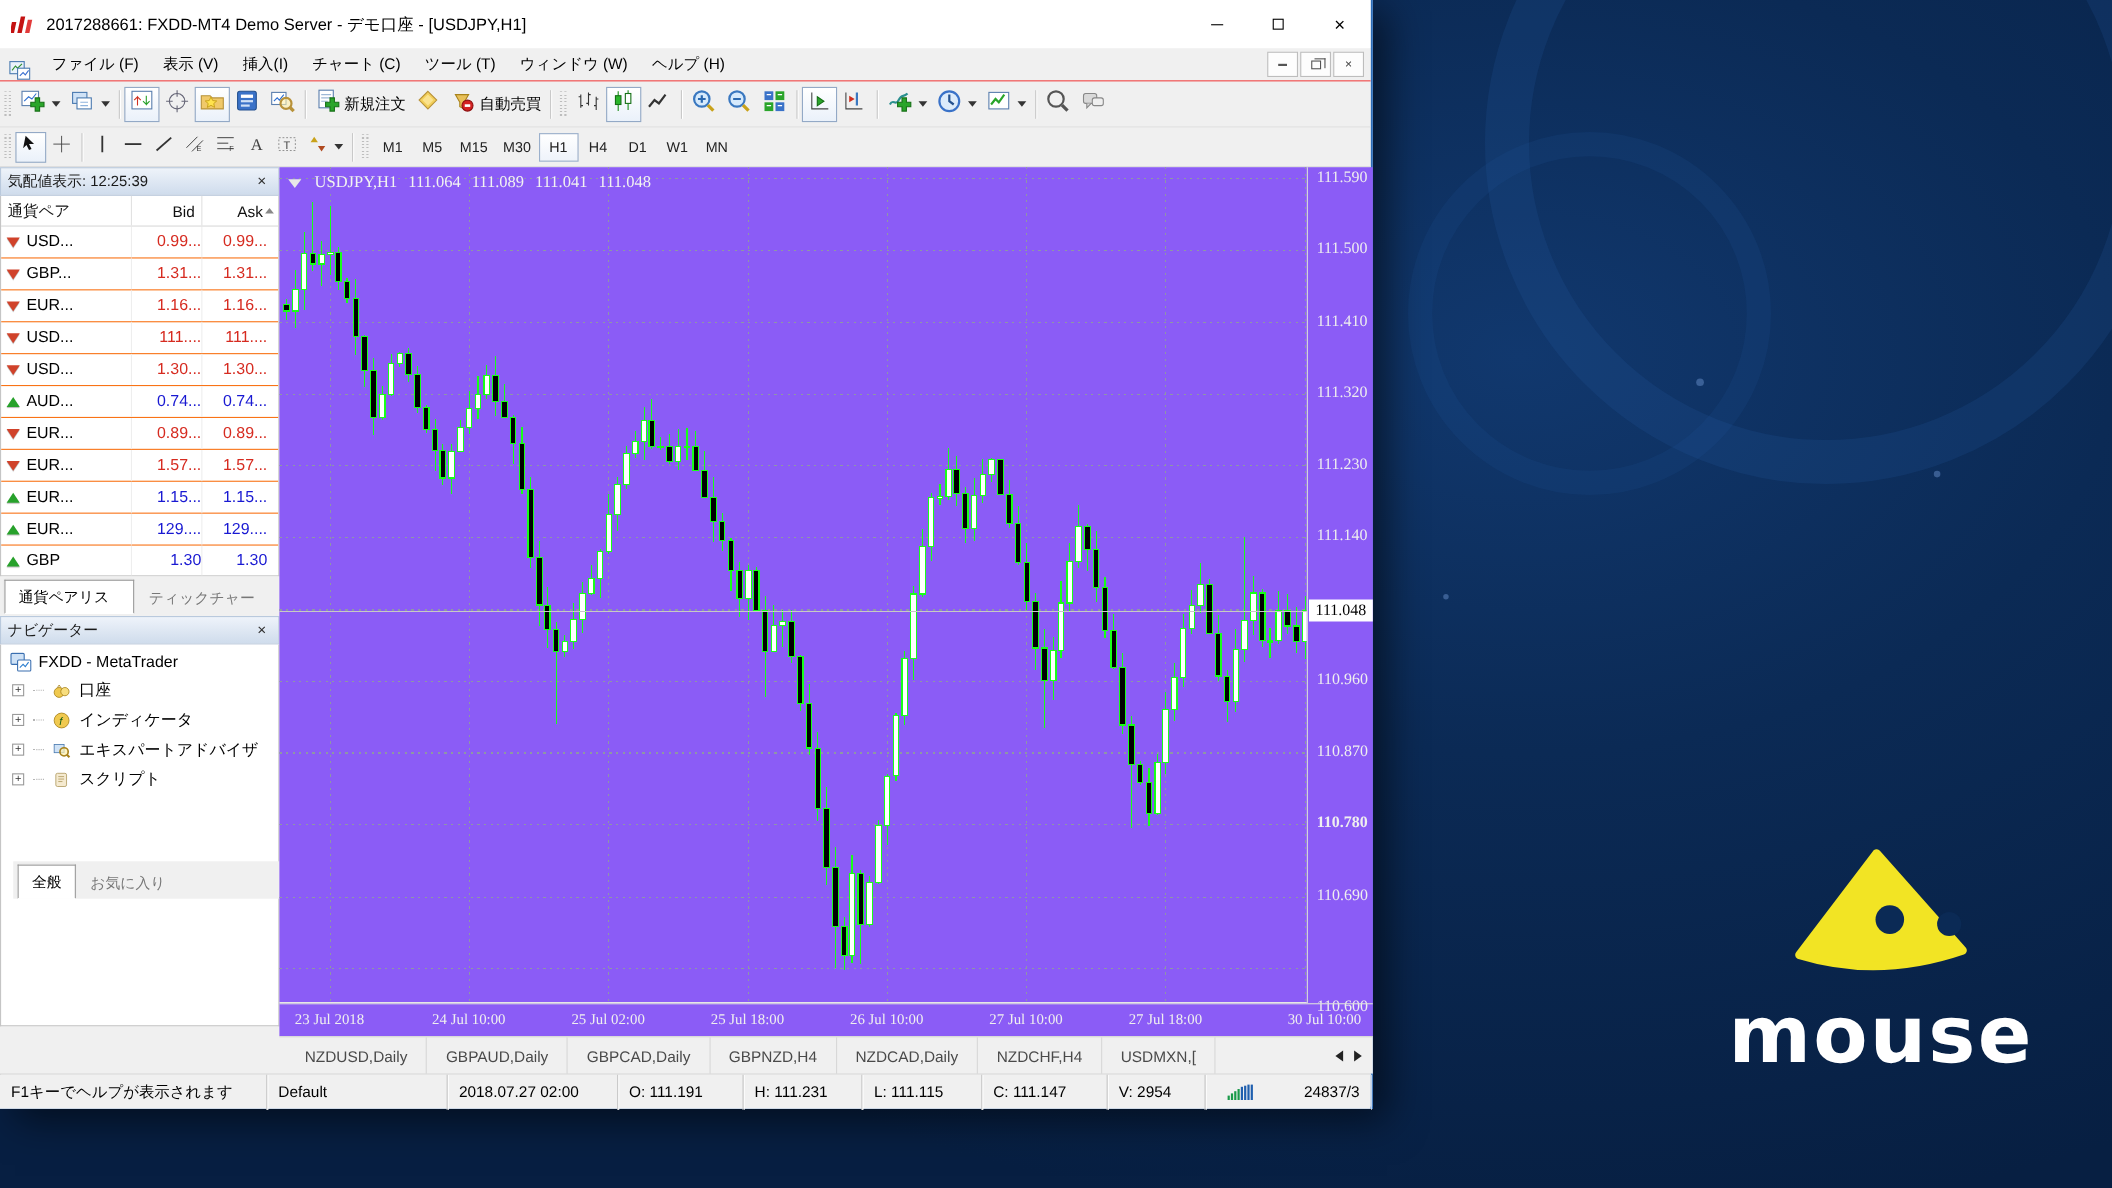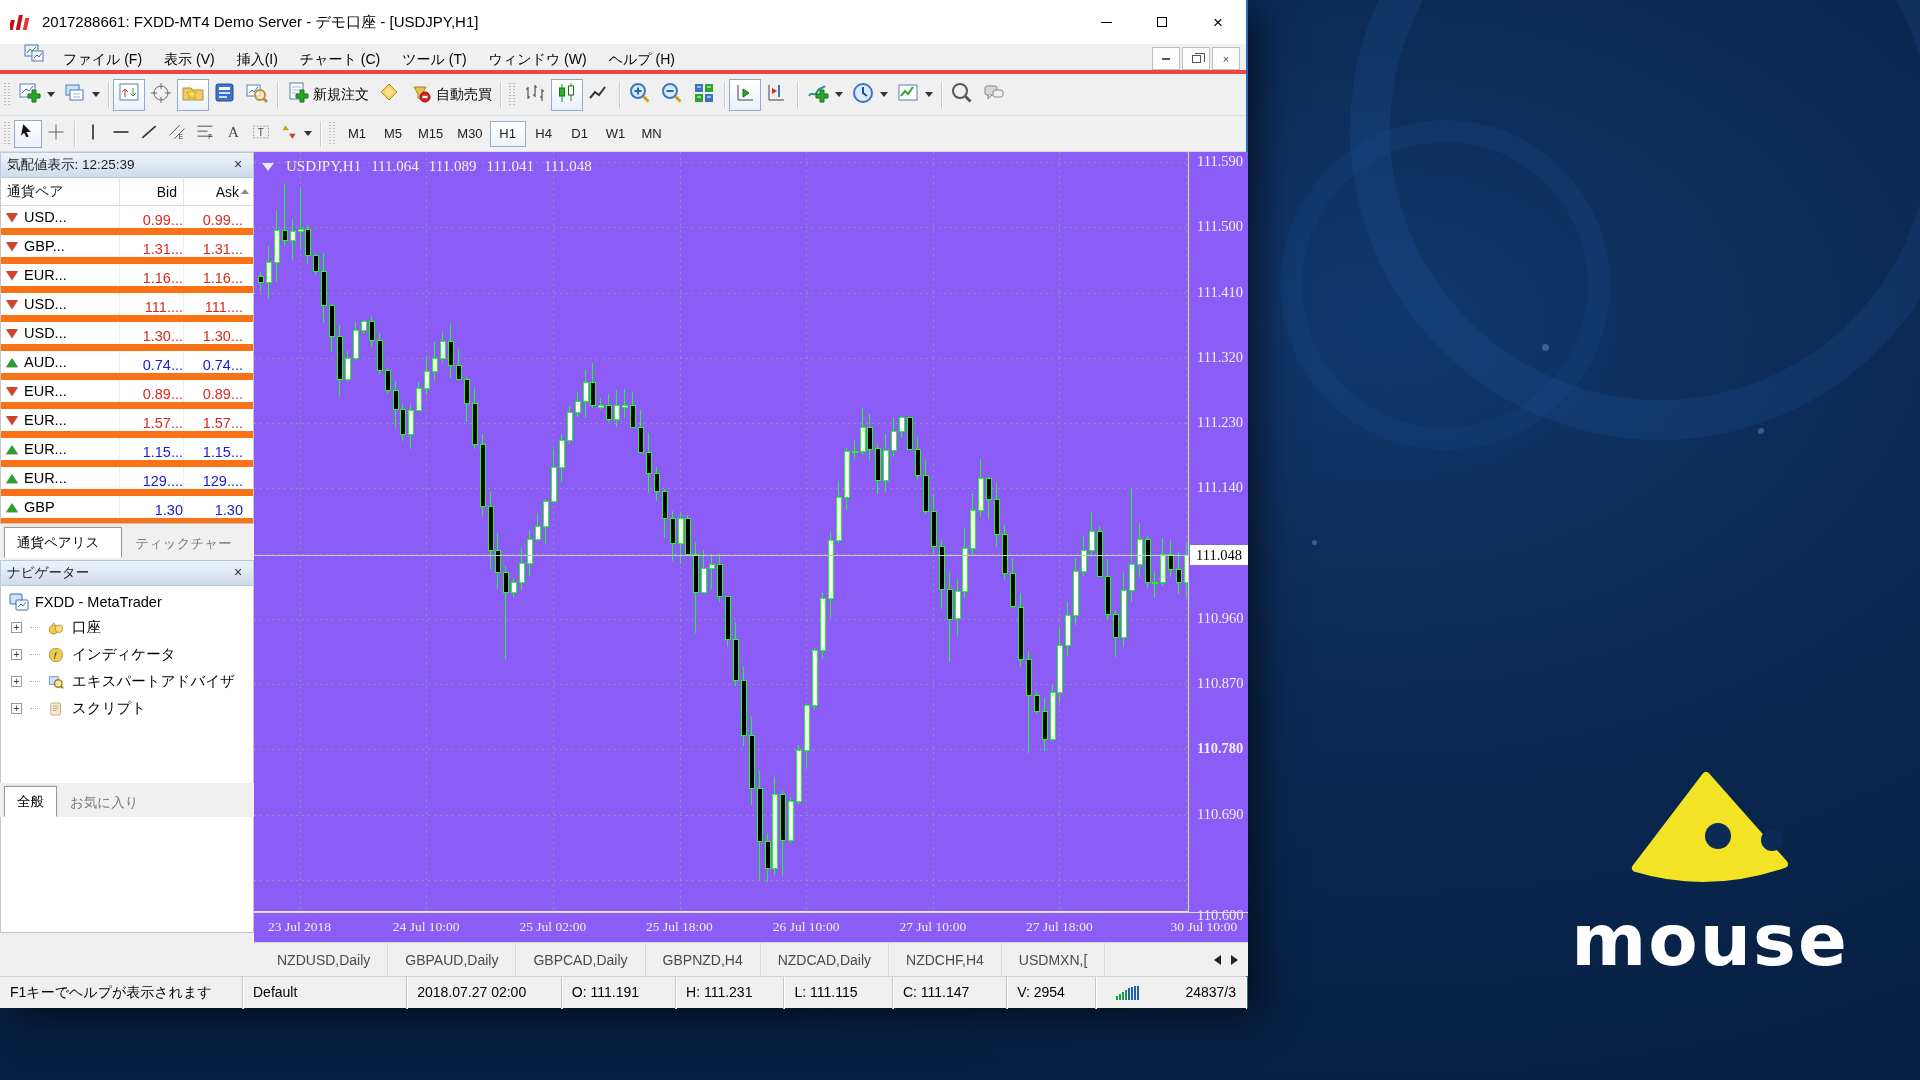--- a/index.html
+++ b/index.html
@@ -17,21 +17,21 @@
   .win{position:absolute;left:0;top:0;width:1248px;height:1008px;background:#f0f0f0;border-right:2px solid #2b6cb8;border-bottom:2px solid #2b6cb8;box-shadow:14px 10px 34px rgba(0,0,0,.55);}
   .titlebar{height:44px;background:#fff;display:flex;align-items:center;position:relative;}
   .titlebar .t-icon{margin:0 8px 0 10px;width:24px;height:24px;}
   .titlebar .t-text{font-size:15px;color:#000;}
   .win-btns{position:absolute;right:0;top:0;height:44px;display:flex;}
   .win-btn{width:56px;height:44px;display:flex;align-items:center;justify-content:center;color:#000;font-size:15px;}
   .win-btn .bar{width:11px;height:1px;background:#000;}
   .win-btn .sq{width:10px;height:10px;border:1px solid #000;}
   .win-btn .x{font-size:17px;line-height:1;}
 
-  .menubar{height:30px;background:#f0f0f0;display:flex;align-items:flex-start;position:relative;border-bottom:4px solid #ef4444;padding-left:16px;}
+  .menubar{height:30px;background:#f0f0f0;display:flex;align-items:flex-end;position:relative;border-bottom:1px solid #ef4444;}
   .menubar .m-icon{width:20px;height:18px;margin:0 8px 0 8px;}
   .menu-item{padding:0 11px;font-size:14px;color:#000;height:30px;line-height:30px;}
   .child-ctrls{position:absolute;right:6px;top:3px;display:flex;gap:2px;}
   .child-btn{width:28px;height:23px;border:1px solid #bdbdbd;background:#fdfdfd;display:flex;align-items:center;justify-content:center;font-size:11px;color:#444;}
   .child-btn .bar{width:8px;height:2px;background:#555;}
   .child-btn .rest{width:9px;height:8px;border:1px solid #555;position:relative;background:#fdfdfd;}
   .child-btn .rest:before{content:"";position:absolute;left:2px;top:-3px;width:9px;height:8px;border:1px solid #555;border-bottom:none;border-left:none;}
 
   .toolbar{background:#f0f0f0;display:flex;align-items:center;border-bottom:1px solid #dcdcdc;}
   .tb1{height:42px;}
@@ -53,21 +53,21 @@
   .panel-head{height:26px;background:linear-gradient(#eef3fa,#cfdcec);border:1px solid #b9c9dd;display:flex;align-items:center;padding:0 6px;font-size:13.5px;color:#1a1a1a;position:relative;}
   .panel-head .close-x{position:absolute;right:6px;top:3px;width:18px;height:18px;text-align:center;line-height:17px;font-size:14px;color:#333;}
   .mw-table{background:#fff;border:1px solid #c5c5c5;border-top:none;}
   .mw-cols{display:flex;height:28px;border-bottom:1px solid #d9d9d9;align-items:center;position:relative;}
   .mw-cols .c{font-size:14px;color:#111;padding:0 6px;}
   .mw-cols .c1{width:118px;}
   .mw-cols .c2{width:64px;text-align:right;border-left:1px solid #e2e2e2;height:100%;line-height:28px;}
   .mw-cols .c3{flex:1;text-align:right;border-left:1px solid #e2e2e2;height:100%;line-height:28px;padding-right:14px;}
   .sort-up{position:absolute;right:4px;top:11px;width:0;height:0;border-left:4px solid transparent;border-right:4px solid transparent;border-bottom:5px solid #888;}
   .mw-rows{height:317px;overflow:hidden;}
-  .mw-row{display:flex;height:29px;border-bottom:7px solid #f97316;align-items:center;}
+  .mw-row{display:flex;height:29px;border-bottom:1px solid #f97316;align-items:center;}
   .mw-row .sym{width:118px;display:flex;align-items:center;gap:6px;padding-left:5px;font-size:14.5px;color:#000;}
   .mw-row .bid{width:64px;text-align:right;font-size:14.5px;border-left:1px solid #eee;height:100%;line-height:29px;}
   .mw-row .ask{flex:1;text-align:right;font-size:14.5px;border-left:1px solid #eee;height:100%;line-height:29px;padding-right:10px;}
   .tick-red{color:#d62b20;}
   .tick-blue{color:#1919d2;}
   .arr{width:0;height:0;}
   .arr.down{border-left:6px solid transparent;border-right:6px solid transparent;border-top:9px solid #d0422a;filter:drop-shadow(0 1px 0 rgba(0,0,0,.25));}
   .arr.up{border-left:6px solid transparent;border-right:6px solid transparent;border-bottom:9px solid #27a12b;filter:drop-shadow(0 1px 0 rgba(0,0,0,.25));}
   .panel-tabs{height:34px;display:flex;align-items:flex-end;padding-left:4px;background:#f0f0f0;position:relative;}
   .ptab{height:28px;line-height:26px;padding:0 12px;font-size:13.5px;color:#777;border:1px solid transparent;}
@@ -94,21 +94,21 @@
   .bidbox{position:absolute;left:1px;width:58px;height:20px;background:#fff;color:#000;font-size:14.5px;font-family:"Liberation Serif",serif;text-align:center;line-height:20px;}
   .time-axis{position:absolute;left:0;top:760px;width:994px;height:30px;border-top:1px solid #dcdcdc;}
   .ttick{position:absolute;top:6px;width:110px;margin-left:-55px;text-align:center;color:#efefef;font-size:13.5px;font-family:"Liberation Serif",serif;white-space:nowrap;}
 
   
   .chart-tabs{position:absolute;left:254px;top:942px;width:994px;height:34px;background:#f0f0f0;border-top:1px solid #d5d5d5;display:flex;align-items:center;padding-left:6px;}
   .ctab{padding:0 17px;font-size:14px;color:#4a4a4a;height:34px;line-height:34px;border-right:1px solid #d8d8d8;white-space:nowrap;}
   .ctab-scroll{margin-left:auto;display:flex;gap:10px;padding:0 10px;}
   .tri-l{width:0;height:0;border-top:5px solid transparent;border-bottom:5px solid transparent;border-right:7px solid #222;}
   .tri-r{width:0;height:0;border-top:5px solid transparent;border-bottom:5px solid transparent;border-left:7px solid #222;}
-  .nav-tabs{position:absolute;left:0;top:783px;width:254px;height:34px;display:flex;align-items:flex-end;padding-left:4px;background:#f0f0f0;}
+  .nav-tabs{position:absolute;left:12px;top:783px;width:254px;height:34px;display:flex;align-items:flex-end;padding-left:4px;background:#f0f0f0;}
   .statusbar{position:absolute;left:0;top:976px;width:1246px;height:32px;background:#f0f0f0;border-top:1px solid #cfcfcf;display:flex;align-items:center;font-size:14px;color:#000;}
   .scell{height:32px;line-height:31px;padding:0 10px;border-right:1px solid #c6c6c6;box-shadow:1px 0 0 #fff;white-space:nowrap;}
   .conn{display:flex;align-items:flex-end;gap:1px;height:14px;margin:0 6px 0 10px;}
   .conn i{display:block;width:2px;background:#1a9a4a;}
   .conn i.b{background:#1f5fae;}
 </style>
 </head>
 <body>
 
 <div class="deco-circle" style="left:1350px;top:-180px;width:620px;height:620px;border:40px solid rgba(38,92,165,.18);"></div>

